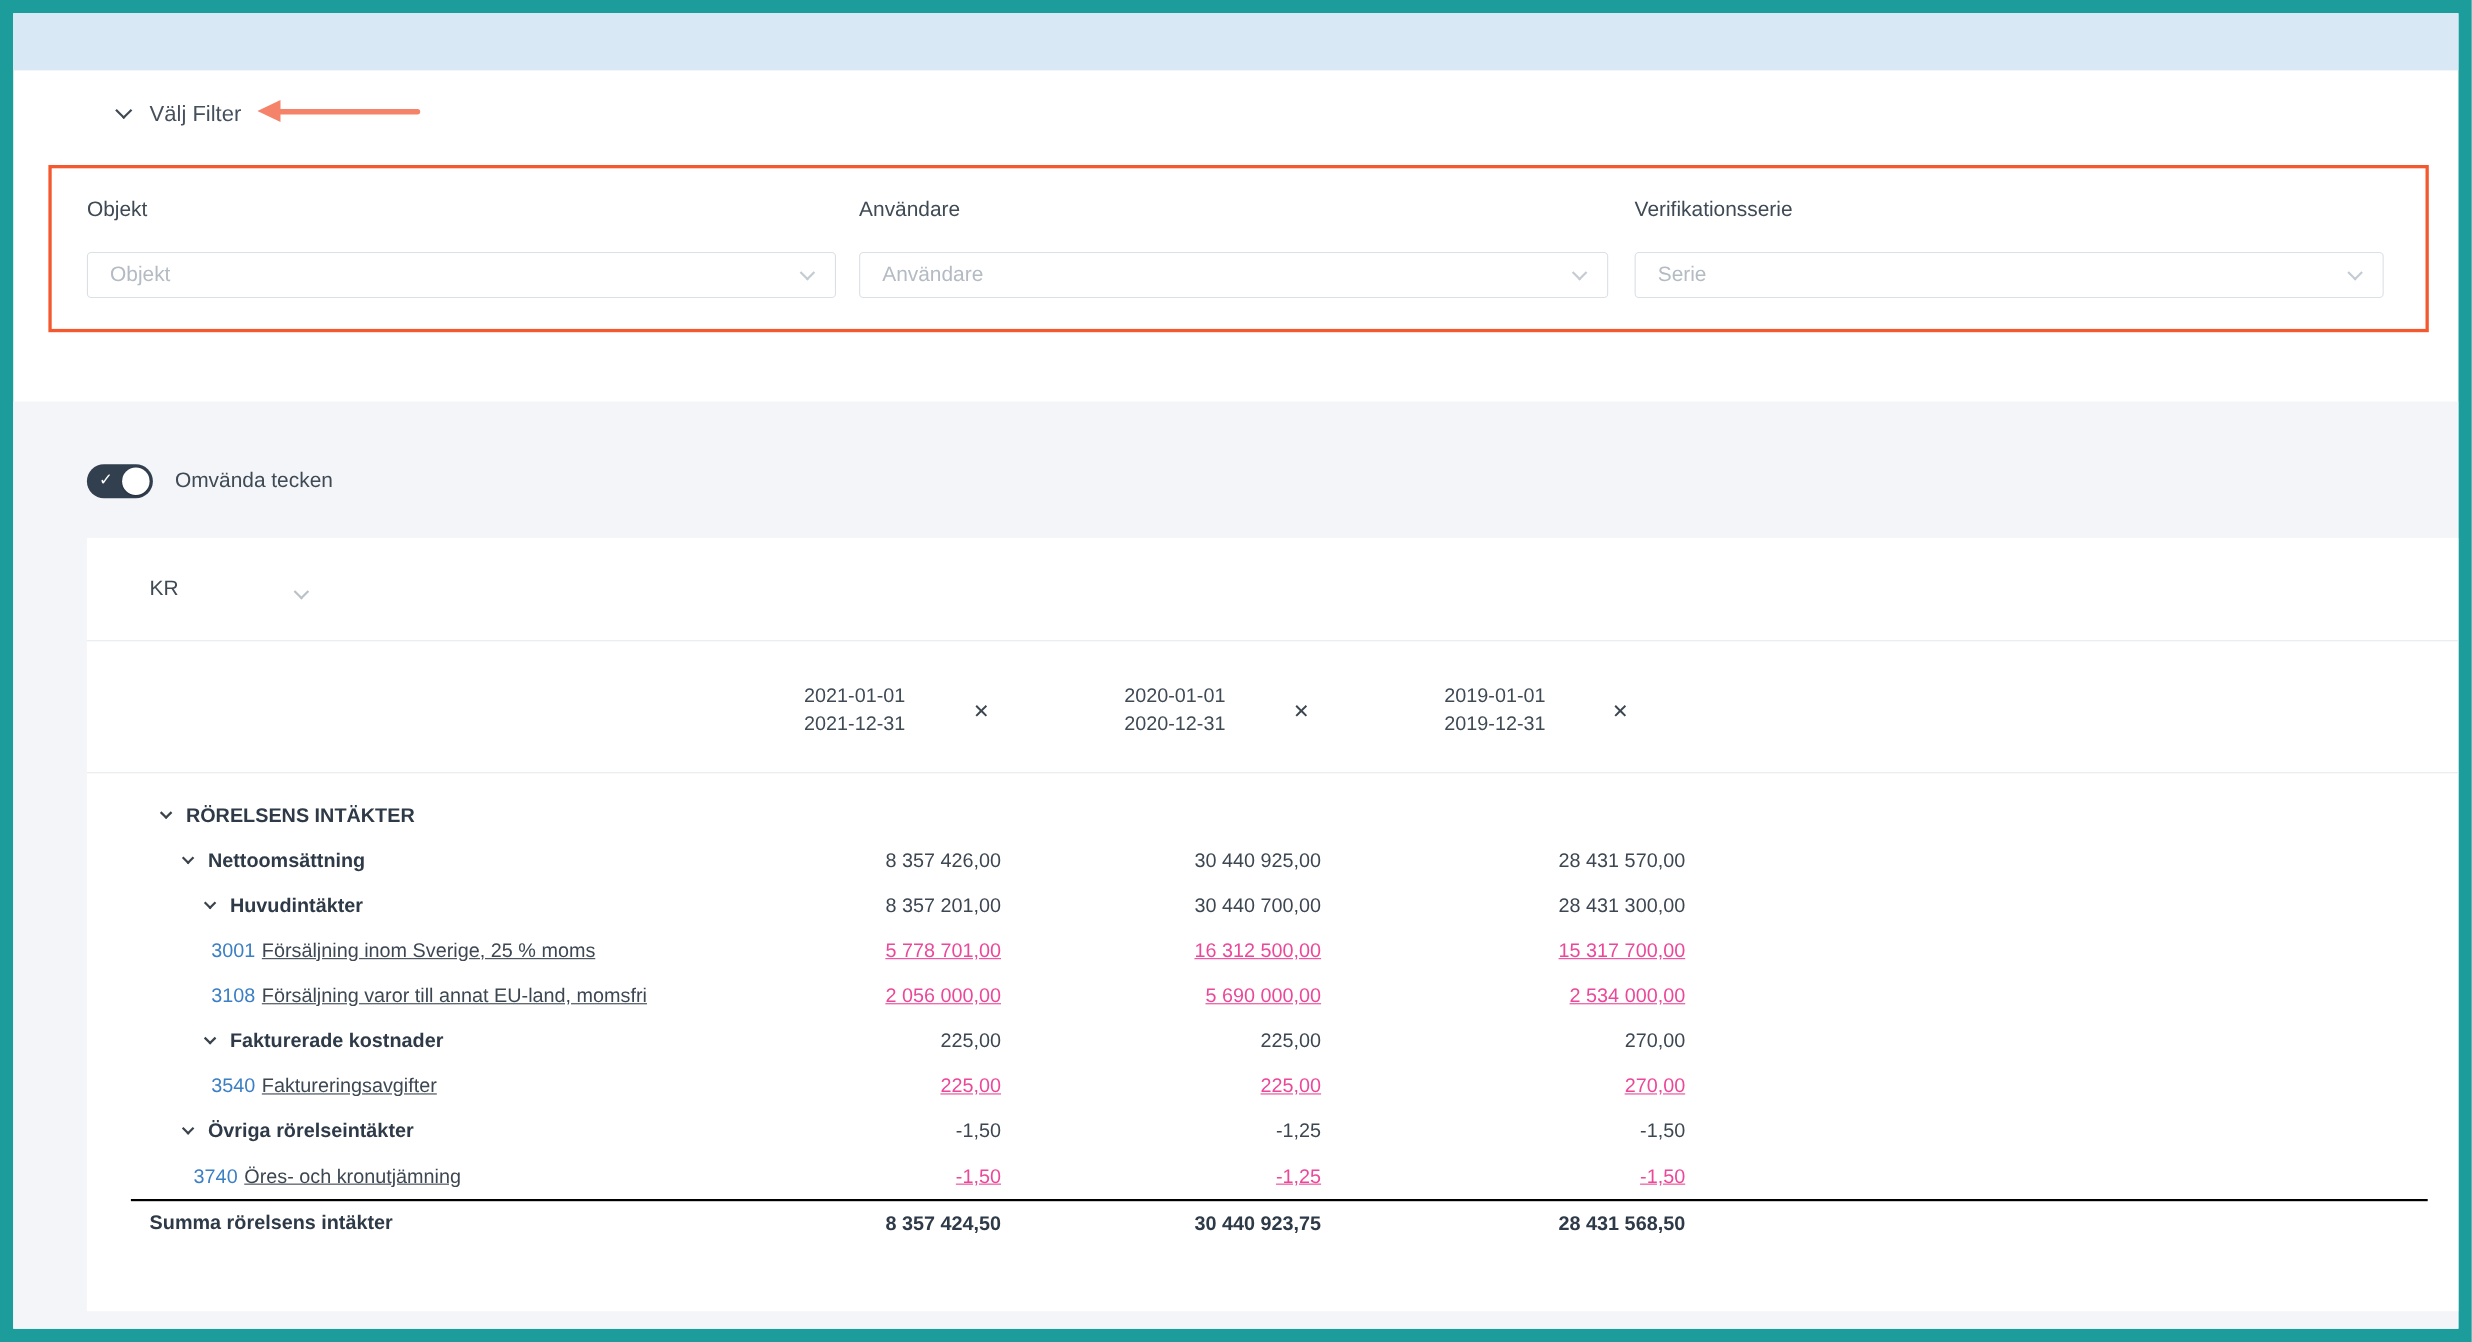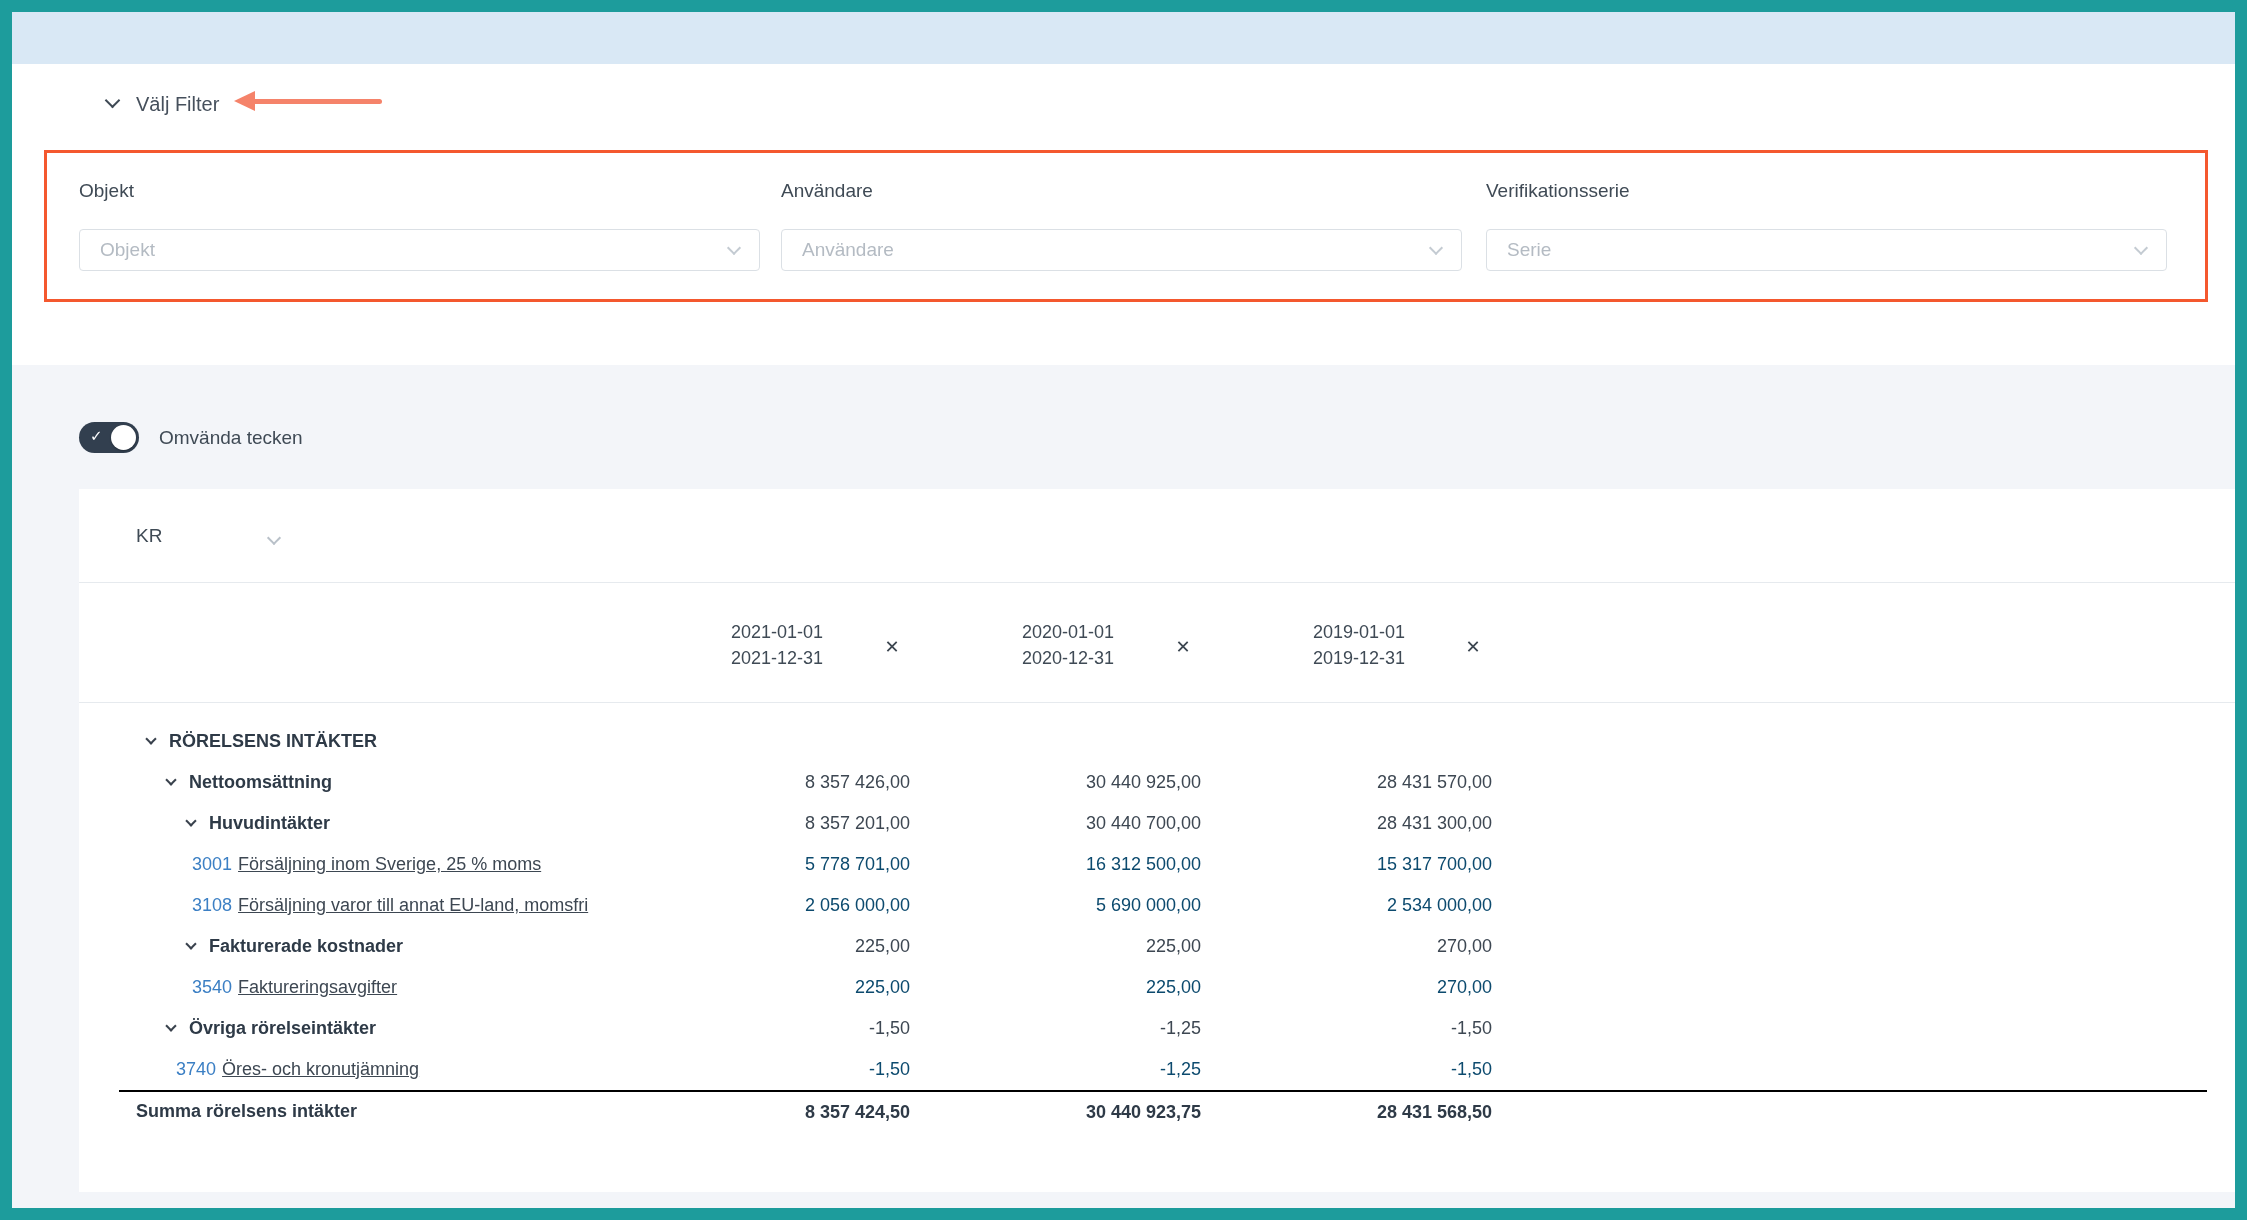--- a/index.html
+++ b/index.html
@@ -135,22 +135,22 @@
   .g1 { padding-left: 48px; }
   .g2 { padding-left: 68px; }
   .a1 { padding-left: 57px; }
   .a2 { padding-left: 73px; }
   .acc-num { color: #3b7fc4; cursor: pointer; }
   .acc-label { margin-left: 6px; color: #3d4752; text-decoration: underline; }
   .v {
     position: absolute; top: 0; height: 41px; width: 230px;
     display: flex; align-items: center; justify-content: flex-end;
   }
-  .v1 { left: 561px; } .v2 { left: 852px; } .v3 { left: 1143px; }
-  .v.link { color: #0c4a6e; cursor: pointer; }
+  .v1 { left: 561px; } .v2 { left: 852px; } .v3 { left: 1183px; }
+  .v.link { color: #ec4899; cursor: pointer; text-decoration: underline; }
   .row.sum {
     border-top: 2px solid #000000; padding-left: 17px;
     font-weight: 700; color: #2e3a47;
   }
   .row.sum .v { font-weight: 700; color: #2e3a47; }
 </style>
 </head>
 <body>
 
 <div class="page">

